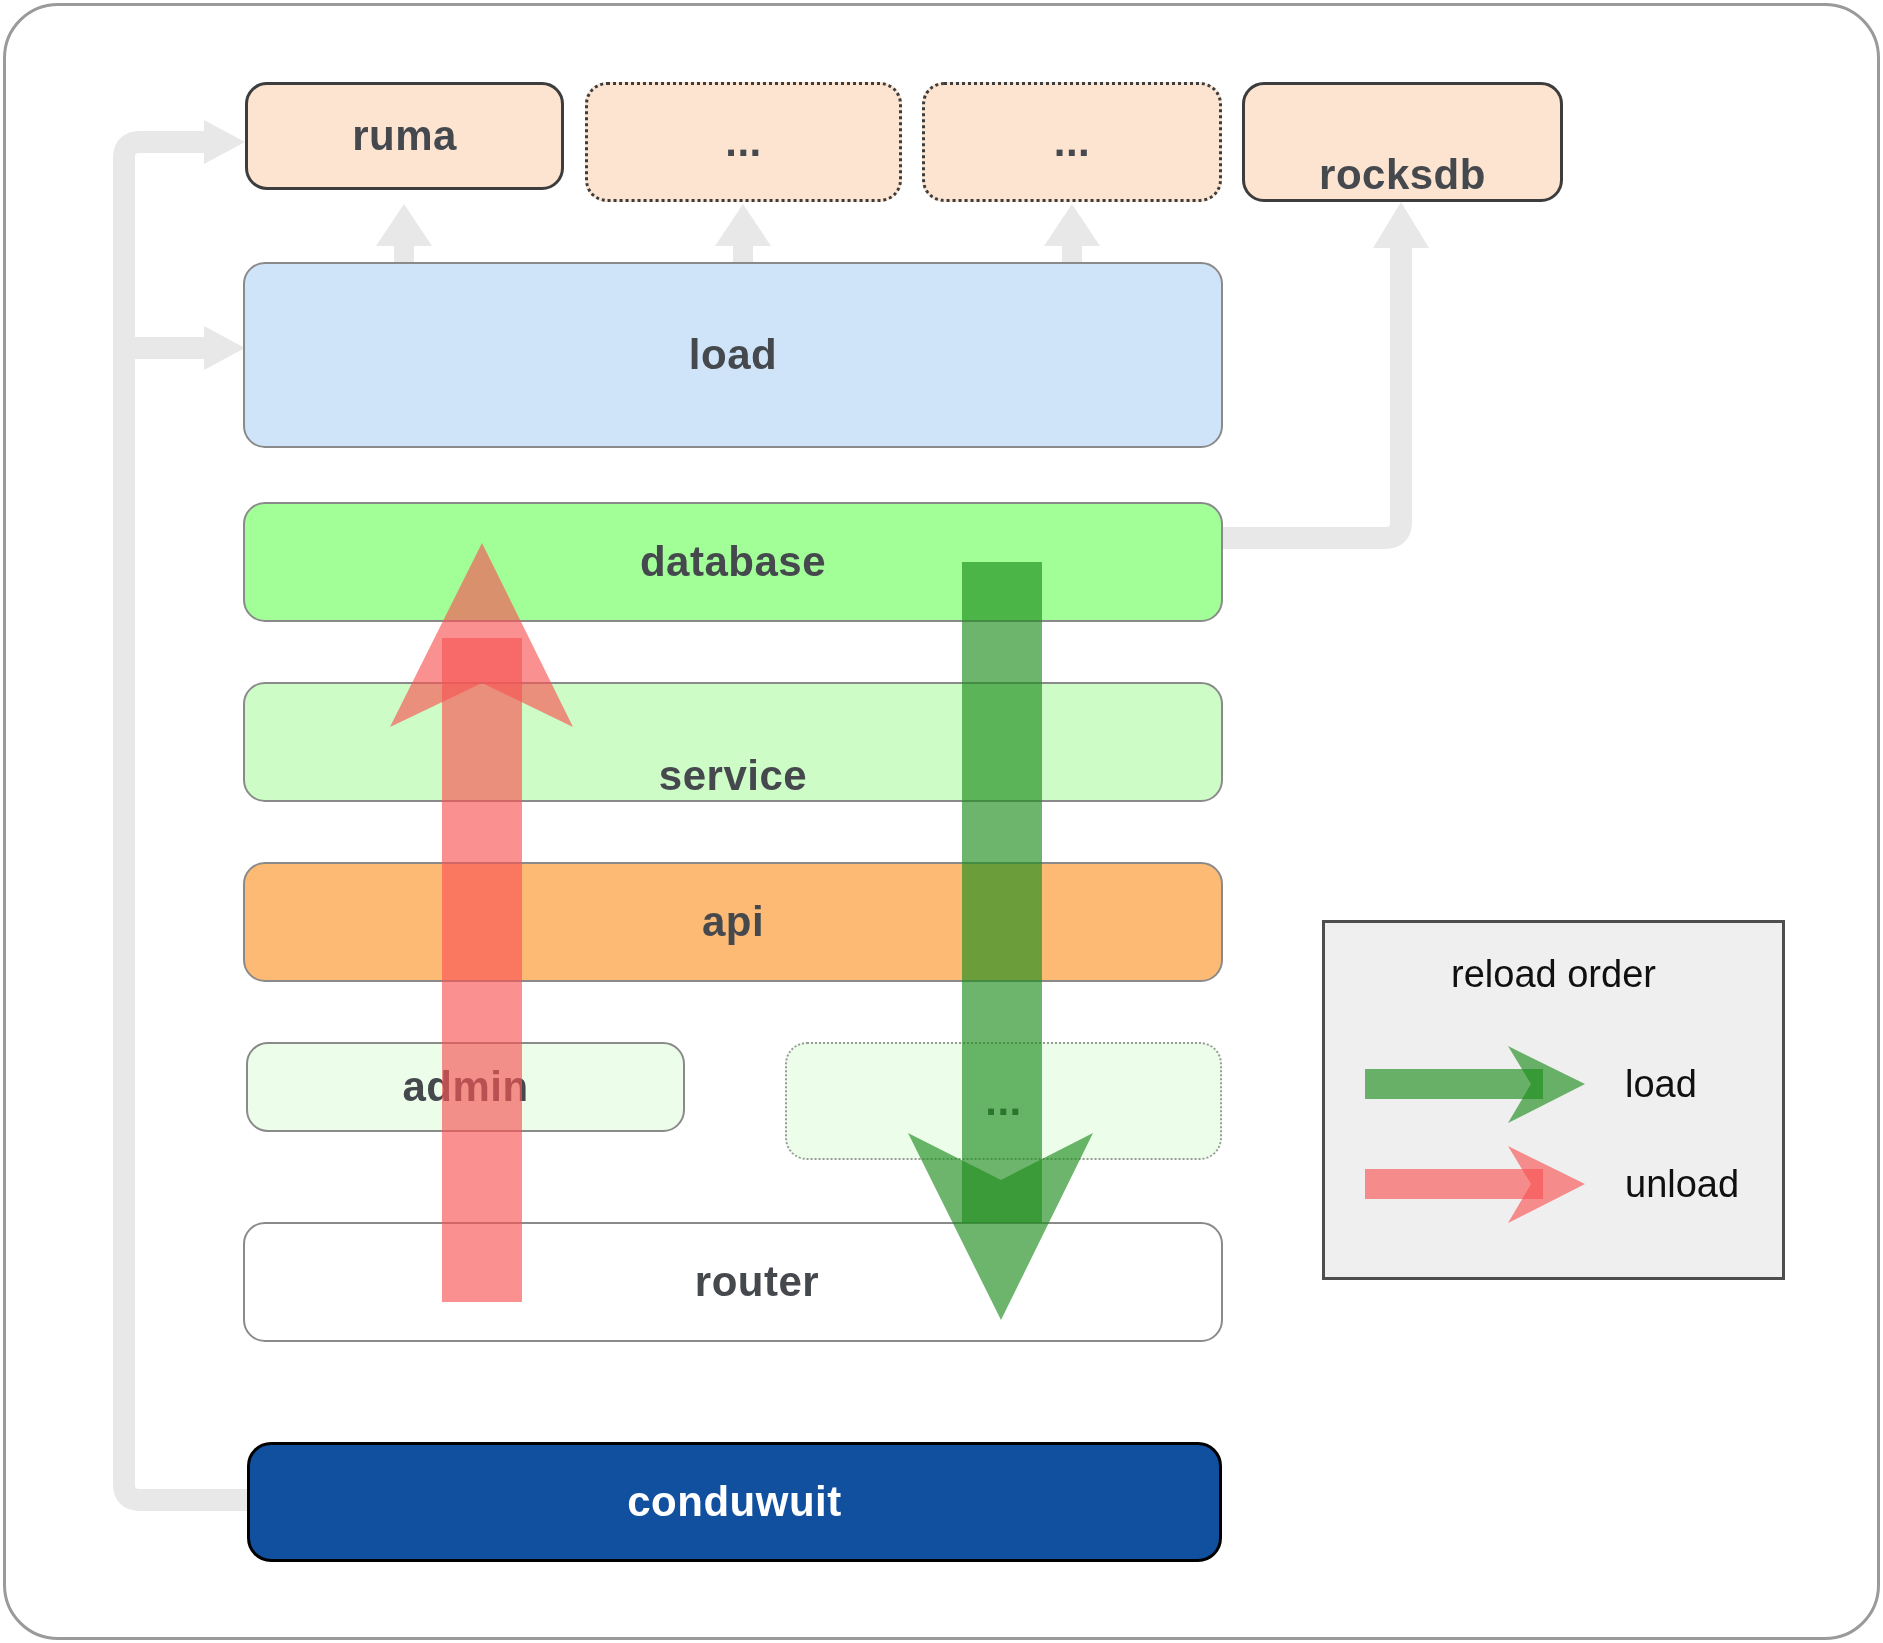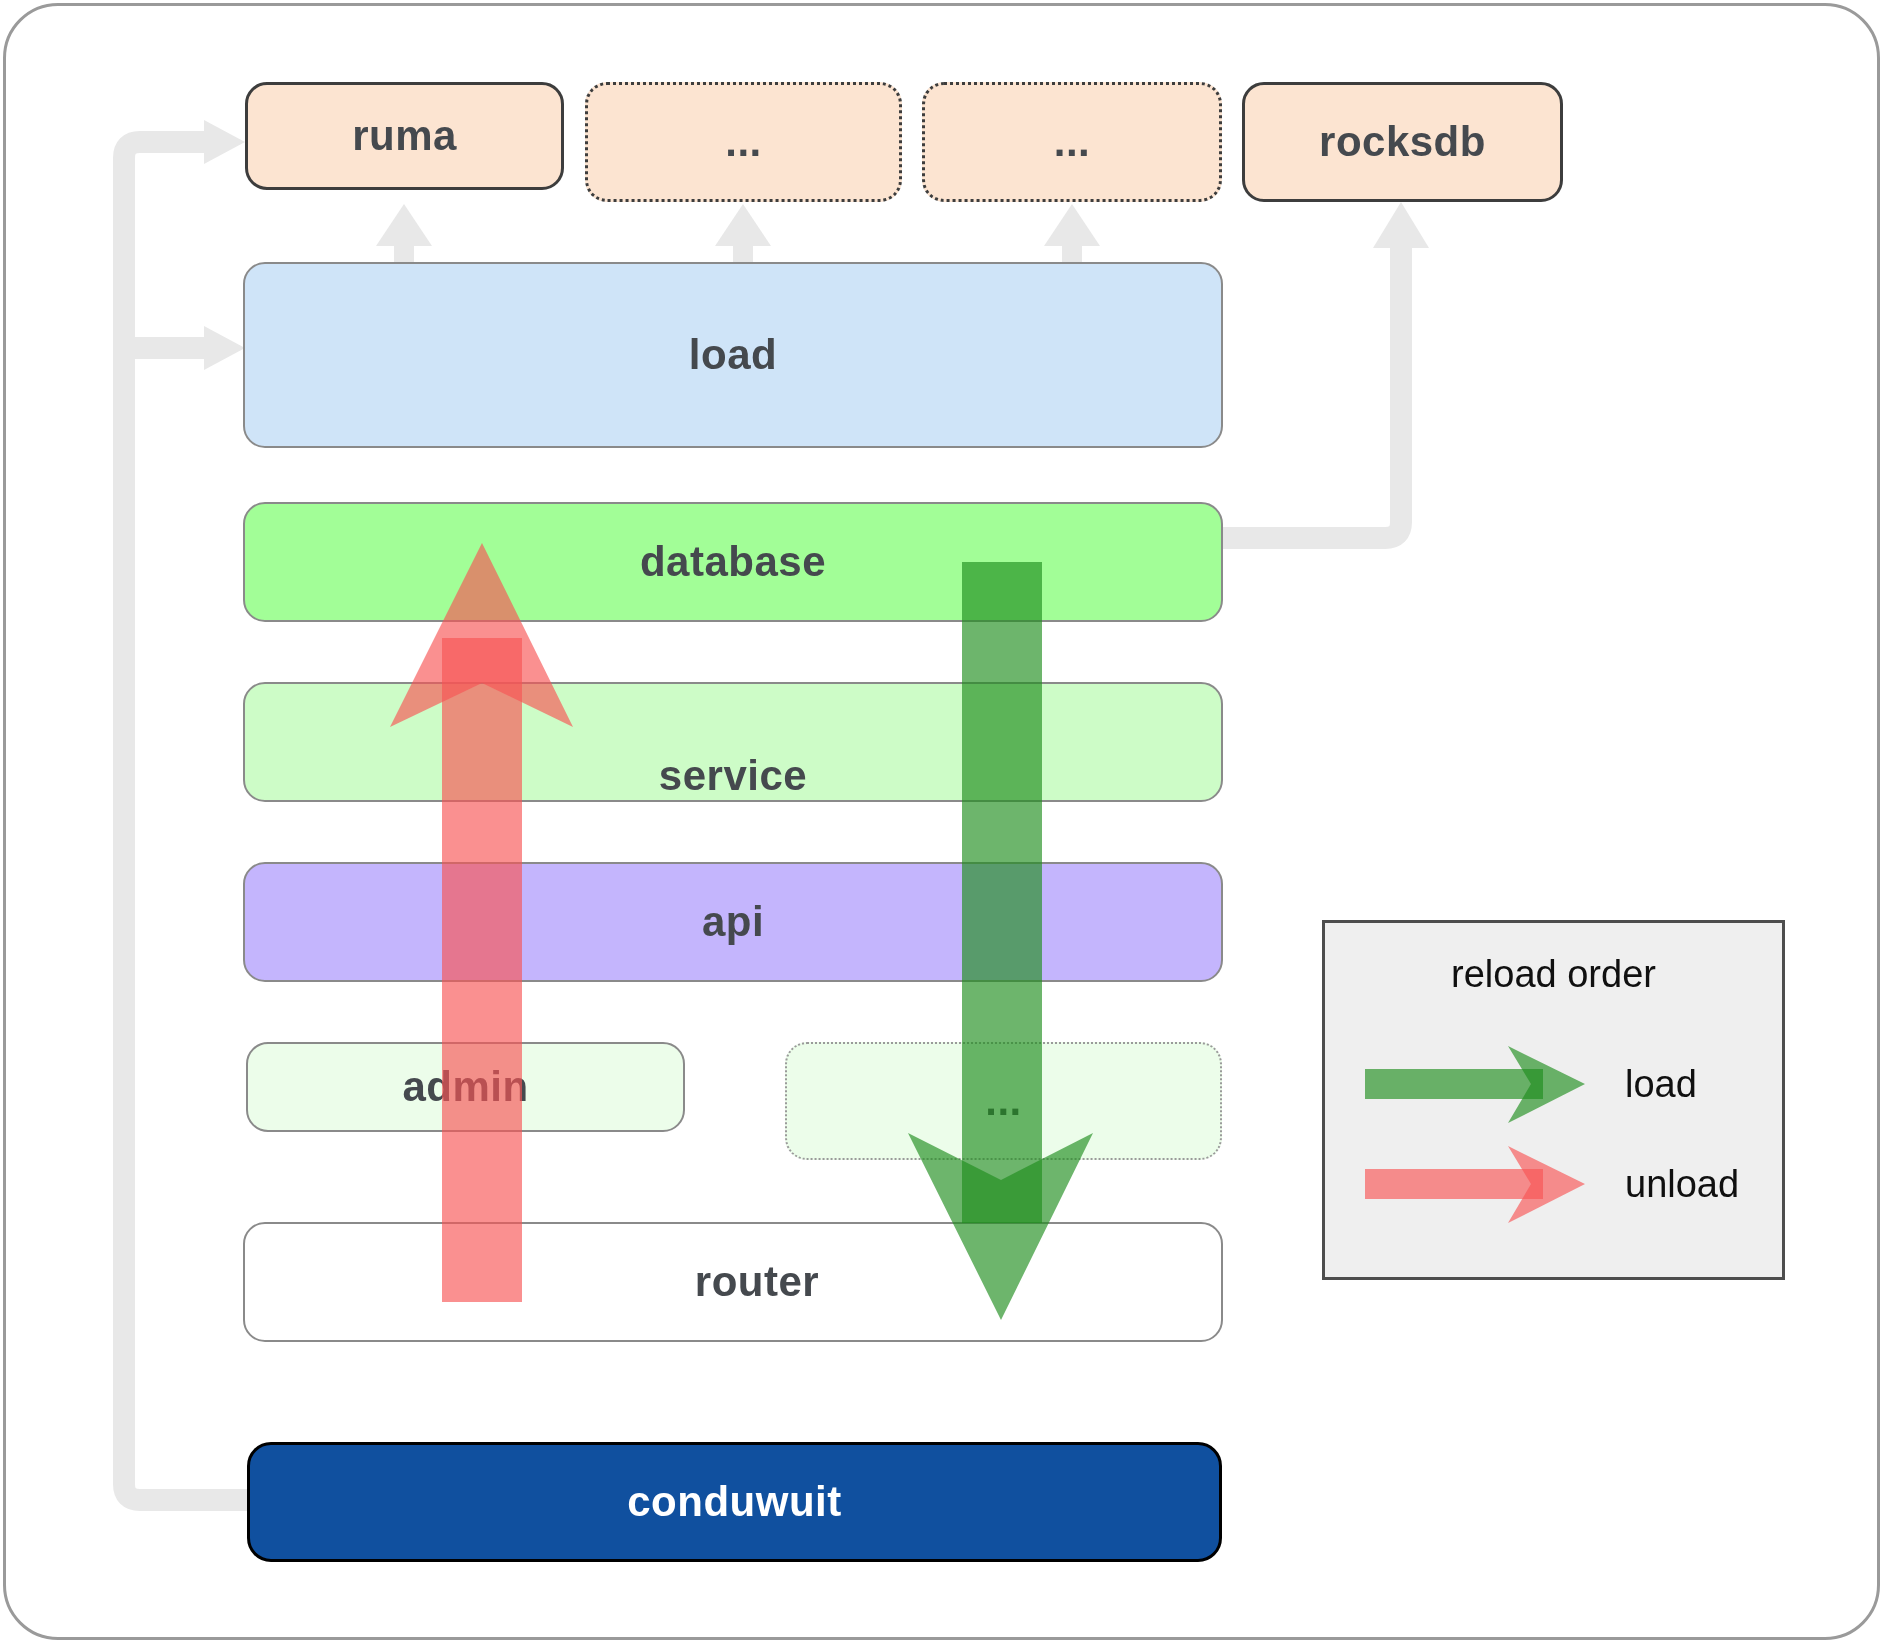--- a/index.html
+++ b/index.html
@@ -25,21 +25,21 @@
     font-size:42px;font-weight:600;color:#45494e;
     letter-spacing:0.5px;
   }
   .peach{background:#fce4d1;border:3px solid #3d3d3d;}
   .peach.dotted{border:3px dotted #3d3d3d;}
   .graybrd{border:2.5px solid #8a8a8a;}
   .graybrd.dotted{border:2.5px dotted #9a9a9a;}
   .core{background:#cfe4f8;}
   .db{background:#a2fe97;}
   .svc{background:#cdfcc7;align-items:flex-end;}
-  .api{background:#c4b5fd;}
+  .api{background:#fdba74;}
   .adm{background:#ecfdea;}
   .rtr{background:#ffffff;}
   .navy{
     background:#10509f;border:3px solid #000000;border-radius:24px;
     color:#ffffff;font-weight:600;
   }
   .legend{
     position:absolute;left:1322px;top:920px;width:463px;height:360px;
     box-sizing:border-box;
     background:#efefef;border:3px solid #4d4d4d;
@@ -89,21 +89,21 @@
 
   <div class="box peach" style="left:245px;top:82px;width:319px;height:108px;">
     <span>ruma</span>
   </div>
   <div class="box peach dotted" style="left:585px;top:82px;width:317px;height:120px;">
     <span>...</span>
   </div>
   <div class="box peach dotted" style="left:922px;top:82px;width:300px;height:120px;">
     <span>...</span>
   </div>
-  <div class="box peach" style="left:1242px;top:82px;width:321px;height:120px;">
+  <div class="box peach" style="left:1242px;top:82px;width:321px;height:120px;align-items:flex-end;">
     <span>rocksdb</span>
   </div>
 
   <div class="box graybrd core" style="left:243px;top:262px;width:980px;height:186px;">
     <span>load</span>
   </div>
 
   <div class="box graybrd db" style="left:243px;top:502px;width:980px;height:120px;">
     <span>database</span>
   </div>

